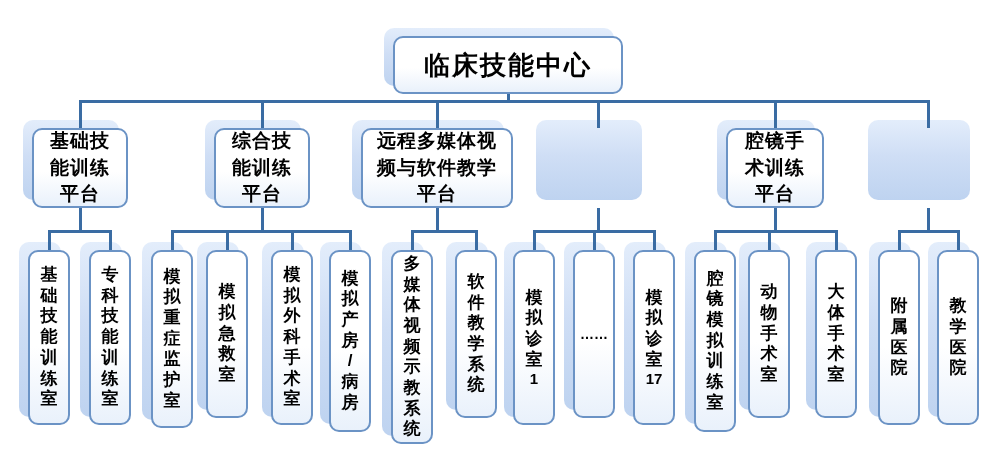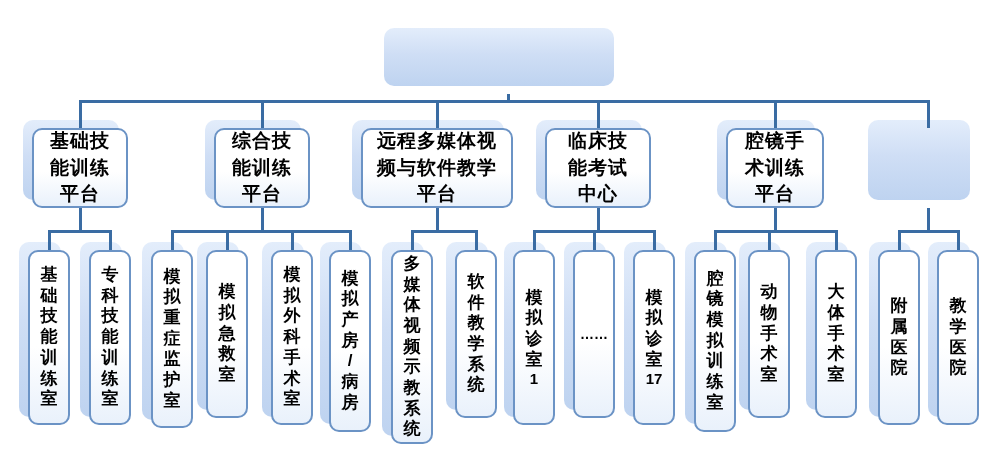--- a/index.html
+++ b/index.html
@@ -90,20 +90,23 @@
       <div class="conn" style="left: 713.5px; top: 230px; width: 3px; height: 20px;"></div>
       <div class="conn" style="left: 767.5px; top: 230px; width: 3px; height: 20px;"></div>
       <div class="conn" style="left: 834.5px; top: 230px; width: 3px; height: 20px;"></div>
       <div class="conn" style="left: 926.5px; top: 100px; width: 3px; height: 28px;"></div>
       <div class="conn" style="left: 926.5px; top: 208px; width: 3px; height: 25px;"></div>
       <div class="conn" style="left: 897.5px; top: 230px; width: 62px; height: 3px;"></div>
       <div class="conn" style="left: 897.5px; top: 230px; width: 3px; height: 20px;"></div>
       <div class="conn" style="left: 956.5px; top: 230px; width: 3px; height: 20px;"></div>
     </div>
   <div class="layer" id="layer-boxes">
+    <div class="box" id="root-box" style="left:393px;top:36px;width:230px;height:58px;">
+      <div class="root-label">临床技能中心</div>
+    </div>
   <div class="box" style="left: 32px; top: 128px; width: 96px; height: 80px;">
         <div class="branch-label">基础技
 能训练
 平台</div>
       </div>
       <div class="box" style="left: 28px; top: 250px; width: 42px; height: 175px;">
         <div class="leaf-col">
           <div class="leaf-token">基</div>
           <div class="leaf-token">础</div>
           <div class="leaf-token">技</div>
@@ -192,25 +195,20 @@
       <div class="box" style="left: 455px; top: 250px; width: 42px; height: 168px;">
         <div class="leaf-col">
           <div class="leaf-token">软</div>
           <div class="leaf-token">件</div>
           <div class="leaf-token">教</div>
           <div class="leaf-token">学</div>
           <div class="leaf-token">系</div>
           <div class="leaf-token">统</div>
         </div>
       </div>
-      <div class="box" style="left: 545px; top: 128px; width: 106px; height: 80px;">
-        <div class="branch-label">临床技
-能考试
-中心</div>
-      </div>
       <div class="box" style="left: 513px; top: 250px; width: 42px; height: 175px;">
         <div class="leaf-col">
           <div class="leaf-token">模</div>
           <div class="leaf-token">拟</div>
           <div class="leaf-token">诊</div>
           <div class="leaf-token">室</div>
           <div class="leaf-token digits">1</div>
         </div>
       </div>
       <div class="box" style="left: 573px; top: 250px; width: 42px; height: 168px;">

